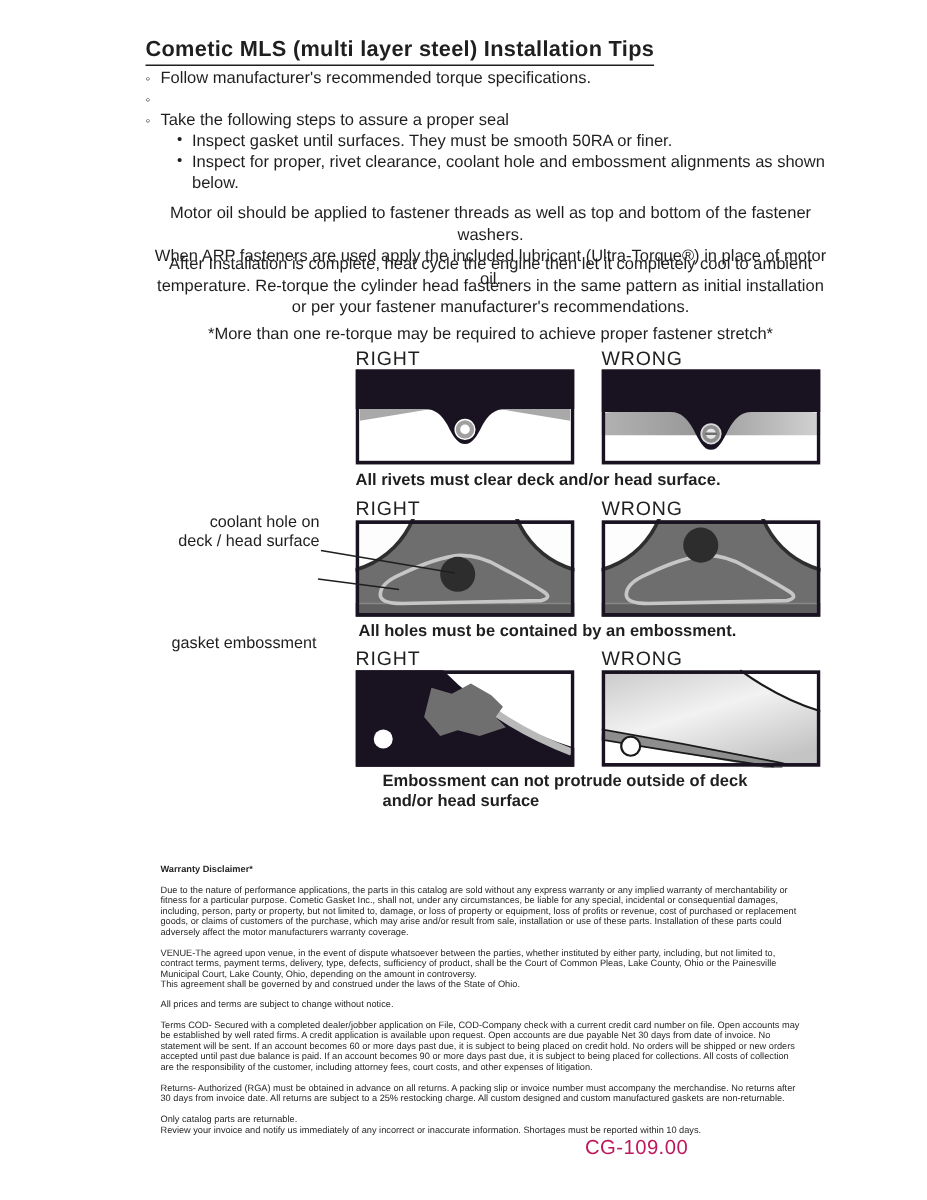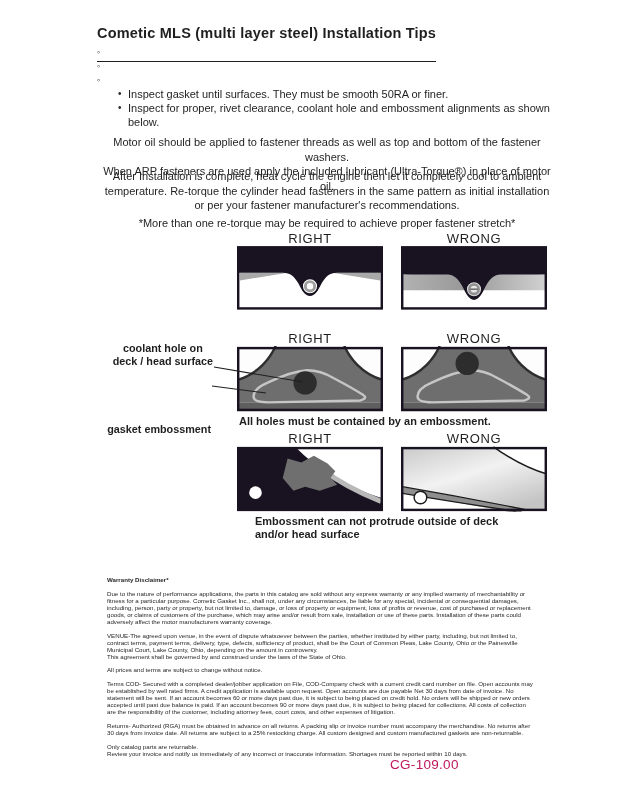--- a/index.html
+++ b/index.html
@@ -3,57 +3,59 @@
 <meta charset="utf-8">
 <style>
   html,body{margin:0;padding:0;background:#e8e8e8;}
   .page{
     position:relative;width:618px;height:800px;margin:0 auto;background:#ffffff;
     font-family:"Liberation Sans","DejaVu Sans",sans-serif;color:#1f1f1f;overflow:hidden;
   }
   .abs{position:absolute;}
   .title{
     font-size:14.5px;font-weight:bold;letter-spacing:.2px;
-    border-bottom:1.6px solid #1f1f1f;padding-bottom:20px;display:inline-block;
+    border-bottom:1.6px solid #1f1f1f;padding-bottom:2px;display:inline-block;
   }
   .bullet-row{display:flex;line-height:14px;font-size:11px;}
   .bullet-row .mk{width:10px;flex:0 0 10px;font-size:9px;line-height:14px;}
   .bullet-row.sub{margin-left:21px;}
   .bullet-row.sub .mk{font-size:10px;}
   .sect-head{font-size:12.5px;font-weight:bold;letter-spacing:.2px;}
   .para{font-size:11px;line-height:14.5px;white-space:pre-line;text-align:center;}
-  .dlabel{font-size:13px;letter-spacing:.6px;text-align:center;width:146px;}
+  .dlabel{font-size:13px;letter-spacing:.6px;width:146px;}
   .caption{font-size:11px;font-weight:bold;line-height:13px;white-space:pre-line;}
   .fig{position:absolute;width:146px;}
   .fig svg{display:block;width:100%;height:100%;}
-  .side-label{font-size:10.8px;line-height:12.5px;text-align:center;white-space:pre-line;font-weight:bold;}
+  .side-label{font-size:10.8px;line-height:12.5px;text-align:right;white-space:pre-line;}
   .leader{position:absolute;z-index:5;}
   .disclaimer{font-size:6.15px;line-height:7.1px;color:#262626;width:452px;}
   .disclaimer .dp{white-space:pre-line;margin:0 0 6.5px 0;}
   .disclaimer .dh{font-weight:bold;margin:0 0 6.5px 0;}
   .page-code{font-size:13.5px;letter-spacing:.3px;color:#be185d;}
 </style>
 </head>
 <body>
 
 <div class="page">
 
   <div class="abs" style="left:97px;top:24px;">
     <span class="title">Cometic MLS (multi layer steel) Installation Tips</span>
   </div>
 
   <div class="abs" style="left:97px;top:45px;width:470px;">
     <div class="bullet-row">
       <span class="mk">◦</span>
+      <span>Follow manufacturer's recommended torque specifications.</span>
     </div>
     <div class="bullet-row">
       <span class="mk">◦</span>
     </div>
     <div class="bullet-row">
       <span class="mk">◦</span>
+      <span>Take the following steps to assure a proper seal</span>
     </div>
     <div class="bullet-row sub">
       <span class="mk">•</span>
       <span>Inspect gasket until surfaces.  They must be smooth 50RA or finer.</span>
     </div>
     <div class="bullet-row sub">
       <span class="mk">•</span>
       <span>Inspect for proper, rivet clearance, coolant hole and embossment alignments as shown below.</span>
     </div>
   </div>
@@ -94,20 +96,21 @@
         <rect x="0" y="0" width="150" height="65" fill="#ffffff"></rect>
         <path d="M0,30 C22,26 42,26 58,31 C66,34 84,34 92,31 C108,26 128,26 150,30 V45 H0 Z" fill="url(#deckGrad)"></path>
         <path d="M0,0 H150 V29 H103 C95,29 91,34 87,41 C83,49 80,55 75,55 C70,55 67,49 63,41 C59,34 55,29 47,29 H0 Z" fill="#191321"></path>
         <circle cx="75" cy="44" r="8" fill="#d8d8d8" stroke="#191321" stroke-width="1.5"></circle>
         <circle cx="75" cy="44" r="4.8" fill="#e6e6e6" stroke="#8f8f8f" stroke-width="2.6"></circle>
         <line x1="71" y1="44" x2="79" y2="44" stroke="#6f6f6f" stroke-width="1.6"></line>
         <rect x="1.25" y="1.25" width="147.5" height="62.5" fill="none" stroke="#191321" stroke-width="2.5"></rect>
       </svg>
     </div>
 
+    <div class="abs caption" style="left:237px;top:86px;">All rivets must clear deck and/or head surface.</div>
 
     <div class="abs dlabel" style="left:237px;top:103px;">RIGHT</div>
     <div class="abs dlabel" style="left:401px;top:103px;">WRONG</div>
 
     <div class="abs side-label" style="right:405px;top:114px;">coolant hole on
 deck / head surface</div>
     <div class="abs side-label" style="right:407px;top:149px;margin-top:46px;">gasket embossment</div>
 
     <svg class="leader" style="left:205px;top:132px;" width="112" height="42" viewBox="0 0 112 42">
       <line x1="9" y1="7" x2="98" y2="22" stroke="#1f1f1f" stroke-width="1.1"></line>

